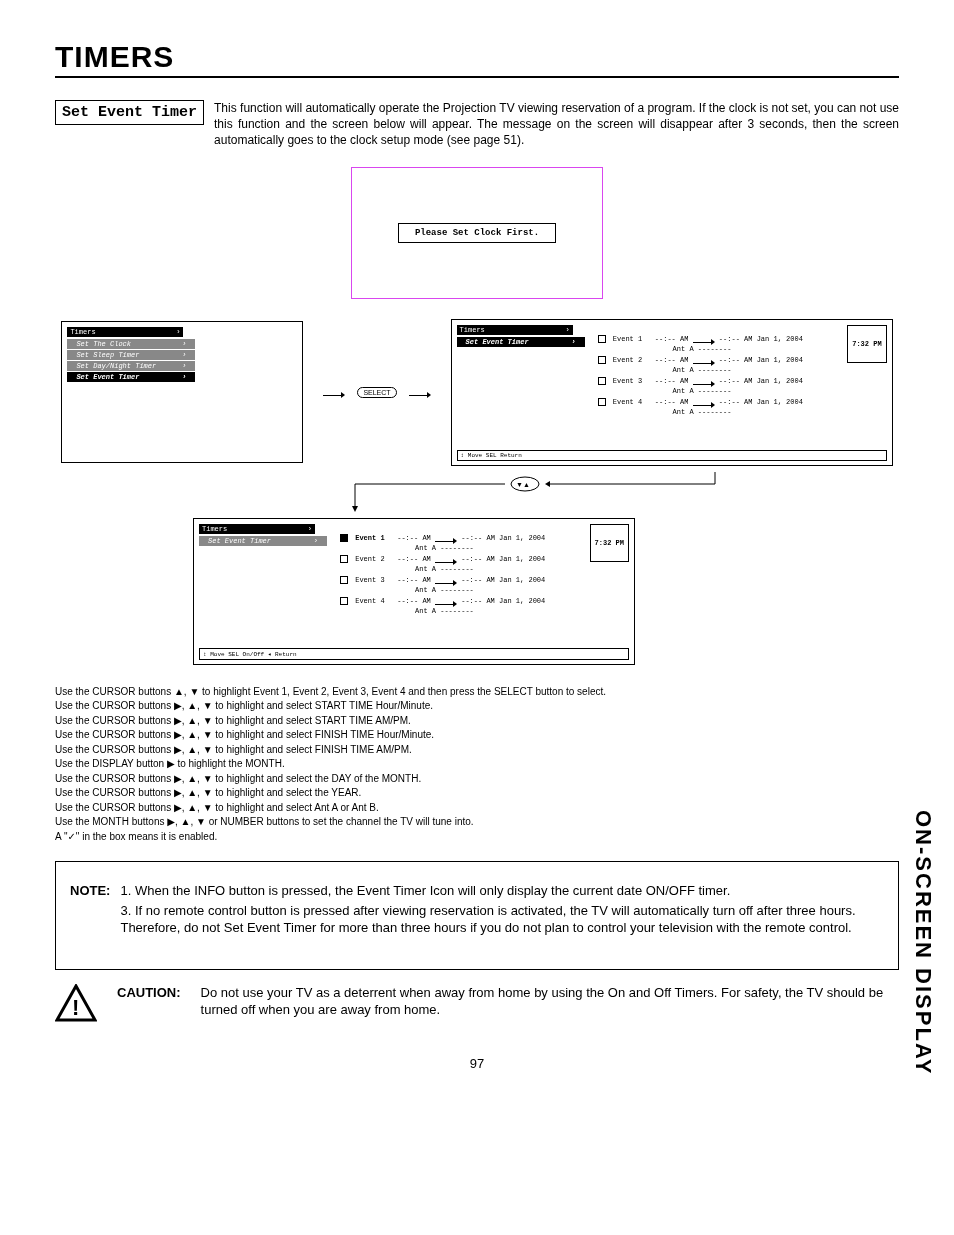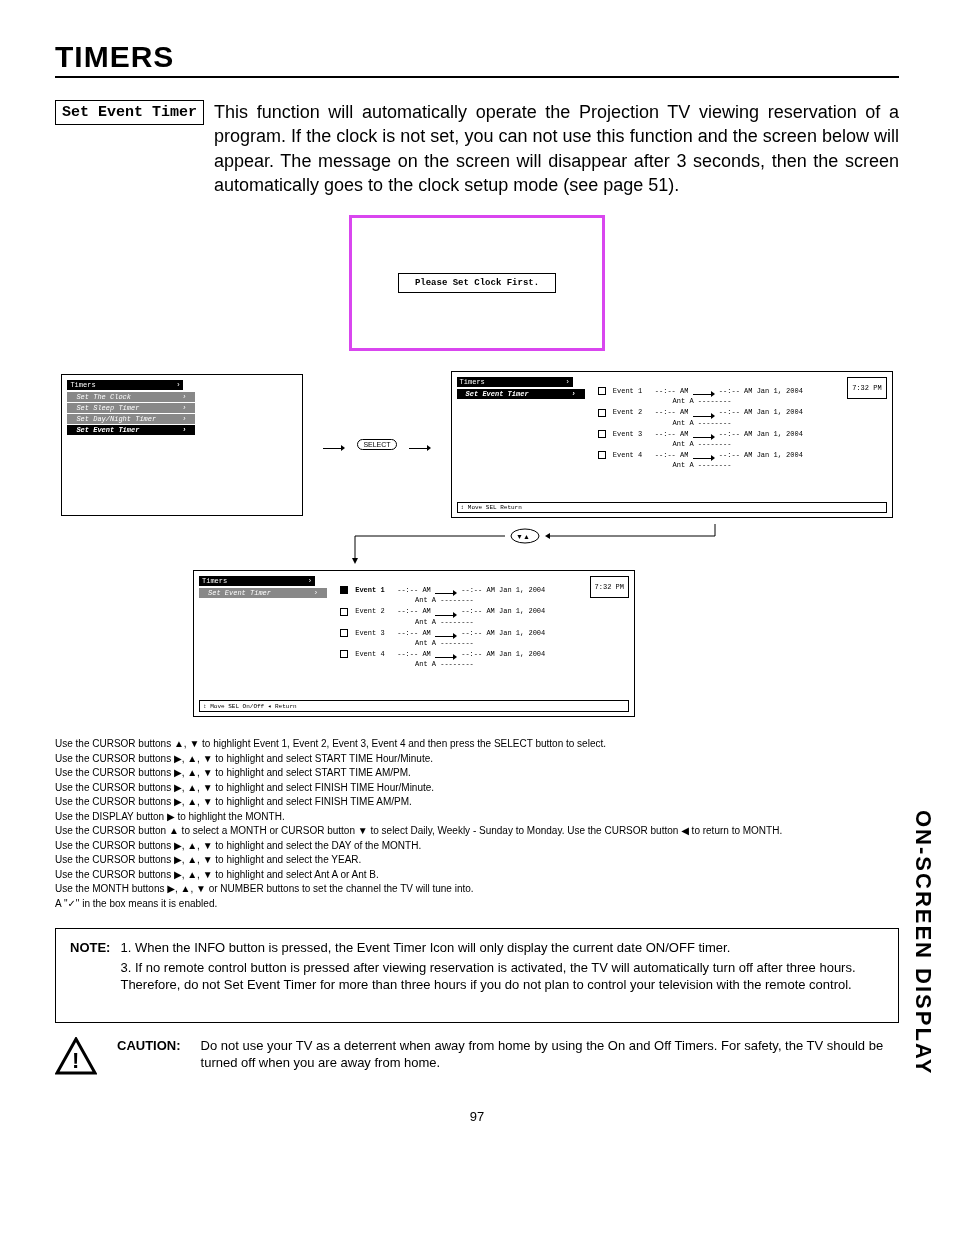--- a/index.html
+++ b/index.html
@@ -32,26 +32,26 @@
   .label-box {
     border: 1px solid #000;
     padding: 3px 6px;
     font-family: "Courier New", monospace;
     font-weight: bold;
     font-size: 15px;
     white-space: nowrap;
     height: fit-content;
   }
   .intro-text {
-    font-size: 18px;
+    font-size: 12px;
     line-height: 1.35;
     text-align: justify;
   }
   .clock-first-box {
-    border: 3px solid #d946ef;
+    border: 1px solid #d946ef;
     width: 250px;
     height: 130px;
     margin: 0 auto 20px auto;
     display: flex;
     align-items: center;
     justify-content: center;
   }
   .clock-first-inner {
     border: 1px solid #000;
     padding: 4px 16px;
@@ -113,22 +113,22 @@
   }
   .ant-line {
     margin-left: 75px;
     margin-bottom: 3px;
   }
   .time-box {
     position: absolute;
     top: 5px;
     right: 5px;
     border: 1px solid #000;
-    padding: 6px 4px;
-    font-weight: normal;
+    padding: 14px 4px;
+    font-weight: bold;
   }
   .footer-bar {
     border: 1px solid #000;
     padding: 1px 3px;
     position: absolute;
     bottom: 4px;
     left: 5px;
     right: 5px;
     font-size: 6px;
   }
@@ -152,21 +152,21 @@
   }
   .instructions {
     font-size: 10px;
     line-height: 1.35;
   }
   .instructions div {
     margin-bottom: 1px;
   }
   .note-box {
     border: 1px solid #000;
-    padding: 10px 14px;
+    padding: 20px 14px;
     font-size: 13px;
     line-height: 1.35;
     margin-top: 18px;
     display: flex;
     gap: 10px;
   }
   .note-label {
     font-weight: bold;
     white-space: nowrap;
   }
@@ -329,33 +329,32 @@
     </div>
   </div>
 
   <div class="instructions" id="instructions">
       <div>Use the CURSOR buttons ▲, ▼ to highlight Event 1, Event 2, Event 3, Event 4 and then press the SELECT button to select.</div>
       <div>Use the CURSOR buttons ▶, ▲, ▼ to highlight and select START TIME Hour/Minute.</div>
       <div>Use the CURSOR buttons ▶, ▲, ▼ to highlight and select START TIME AM/PM.</div>
       <div>Use the CURSOR buttons ▶, ▲, ▼ to highlight and select FINISH TIME Hour/Minute.</div>
       <div>Use the CURSOR buttons ▶, ▲, ▼ to highlight and select FINISH TIME AM/PM.</div>
       <div>Use the DISPLAY button ▶ to highlight the MONTH.</div>
-      <div>Use the CURSOR button ▲ to select a MONTH or CURSOR button ▼ to select Daily, Weekly - Sunday to Monday.  Use the CURSOR button ◀ to return to MONTH.</div>
       <div>Use the CURSOR buttons ▶, ▲, ▼ to highlight and select the DAY of the MONTH.</div>
       <div>Use the CURSOR buttons ▶, ▲, ▼ to highlight and select the YEAR.</div>
       <div>Use the CURSOR buttons ▶, ▲, ▼ to highlight and select Ant A or Ant B.</div>
       <div>Use the MONTH buttons ▶, ▲, ▼ or NUMBER buttons to set the channel the TV will tune into.</div>
       <div>A "✓" in the box means it is enabled.</div>
     </div>
 
   <div class="note-box">
     <div class="note-label">NOTE:</div>
     <div id="note-items">
         <div style="margin-bottom: 2px;">1. When the INFO button is pressed, the Event Timer Icon will only display the current date ON/OFF timer.</div>
-        <div style="margin-bottom: 18px;">3. If no remote control button is pressed after viewing reservation is activated, the TV will automatically turn off after three hours.  Therefore, do not Set Event Timer for more than three hours if you do not plan to control your television with the remote control.</div>
+        <div style="margin-bottom: 12px;">3. If no remote control button is pressed after viewing reservation is activated, the TV will automatically turn off after three hours.  Therefore, do not Set Event Timer for more than three hours if you do not plan to control your television with the remote control.</div>
       </div>
   </div>
 
   <div class="caution-row">
     <div class="warn-triangle">
       <svg width="42" height="38">
           <polygon points="21,2 40,36 2,36" fill="none" stroke="#000" stroke-width="3"></polygon>
           <text x="17" y="31" font-size="22" font-weight="bold" font-family="Arial">!</text>
         </svg>
     </div>

